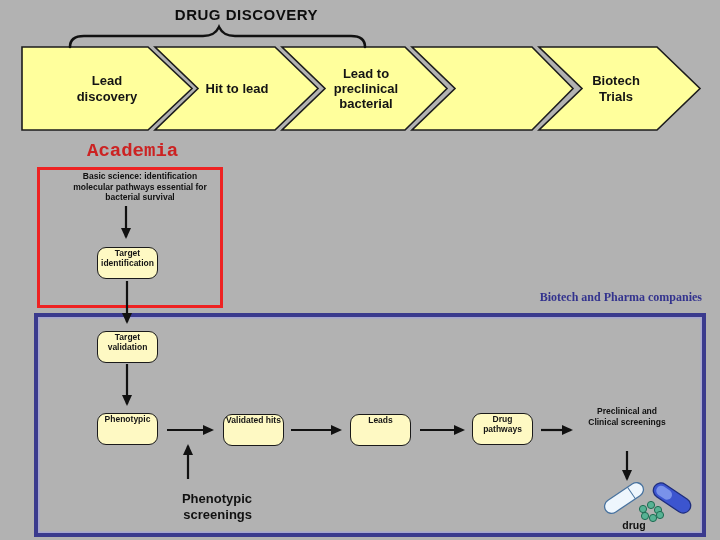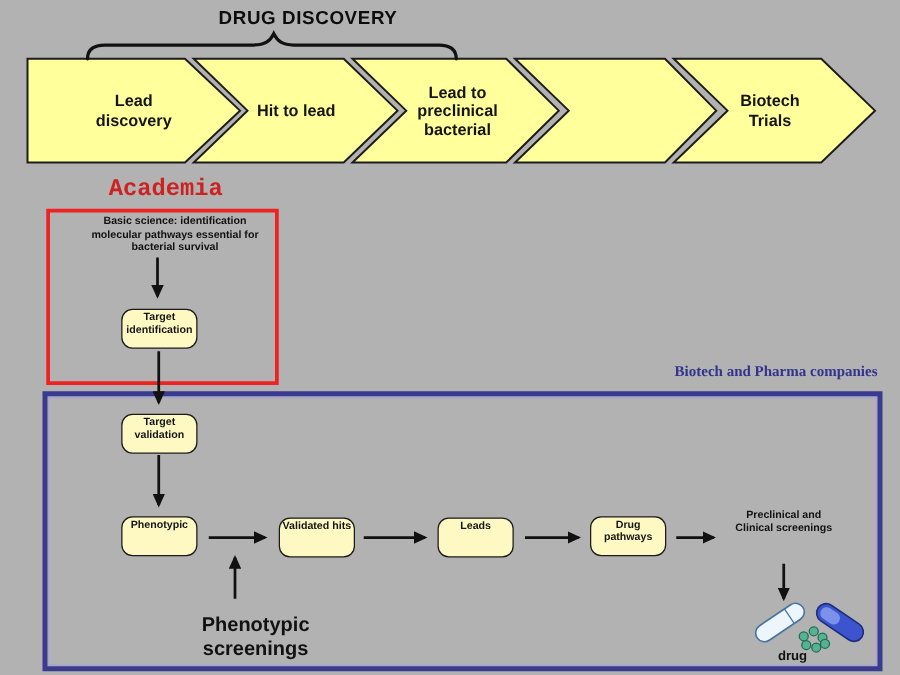--- a/index.html
+++ b/index.html
@@ -57,21 +57,21 @@
     text-align:center;font-size:8.5px;font-weight:bold;color:#151515;line-height:1.2;
   }
   .pbox-target-identification{left:97px;top:247px;}
   .pbox-target-validation{left:97px;top:331px;}
   .pbox-inhibitors{left:97px;top:413px;}
   .pbox-validated-hits{left:223px;top:414px;}
   .pbox-leads{left:350px;top:414px;}
   .pbox-drug-candidate{left:472px;top:413px;}
   .phenotypic-label{
     position:absolute;left:157px;top:491px;width:95px;z-index:3;
-    font-size:16px;font-weight:bold;color:#111;line-height:1.2;text-align:center;
+    font-size:13px;font-weight:bold;color:#111;line-height:1.2;text-align:right;
   }
   .drug-caption{
     position:absolute;left:609px;top:519px;width:50px;z-index:7;
     text-align:center;font-size:10.5px;font-weight:bold;color:#111;
   }
 </style>
 </head>
 <body>
 
 <div class="slide">

